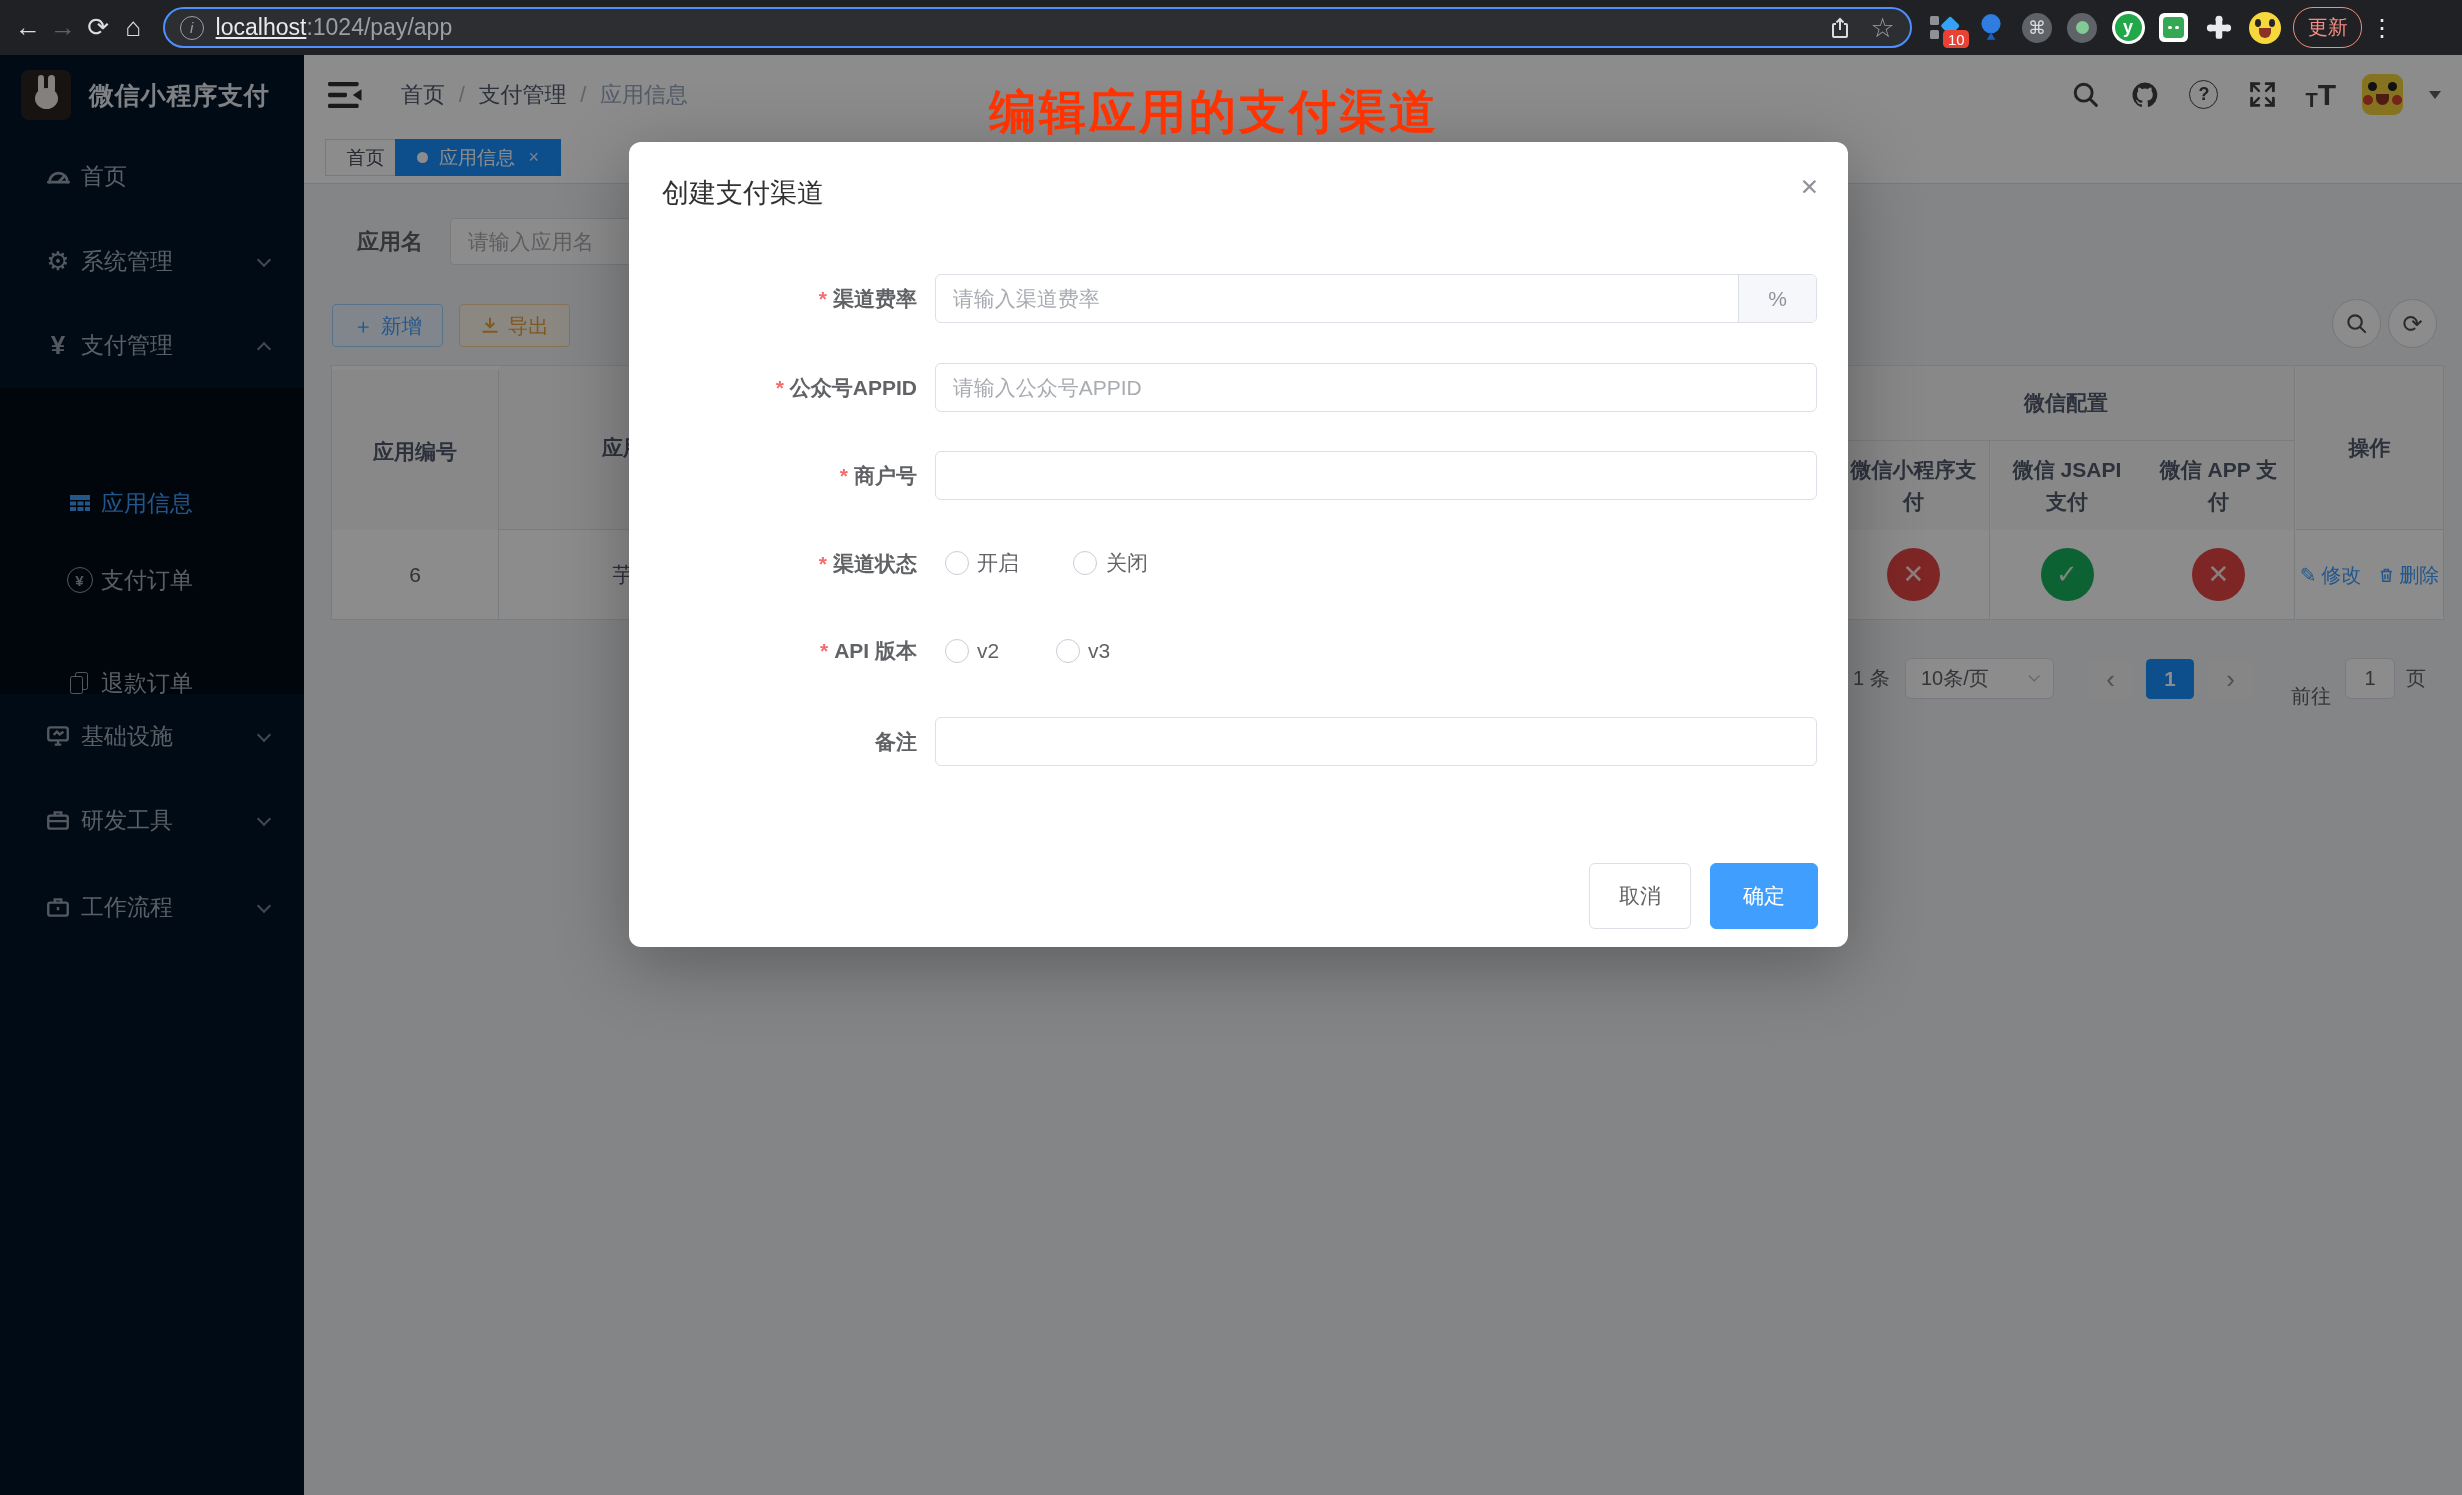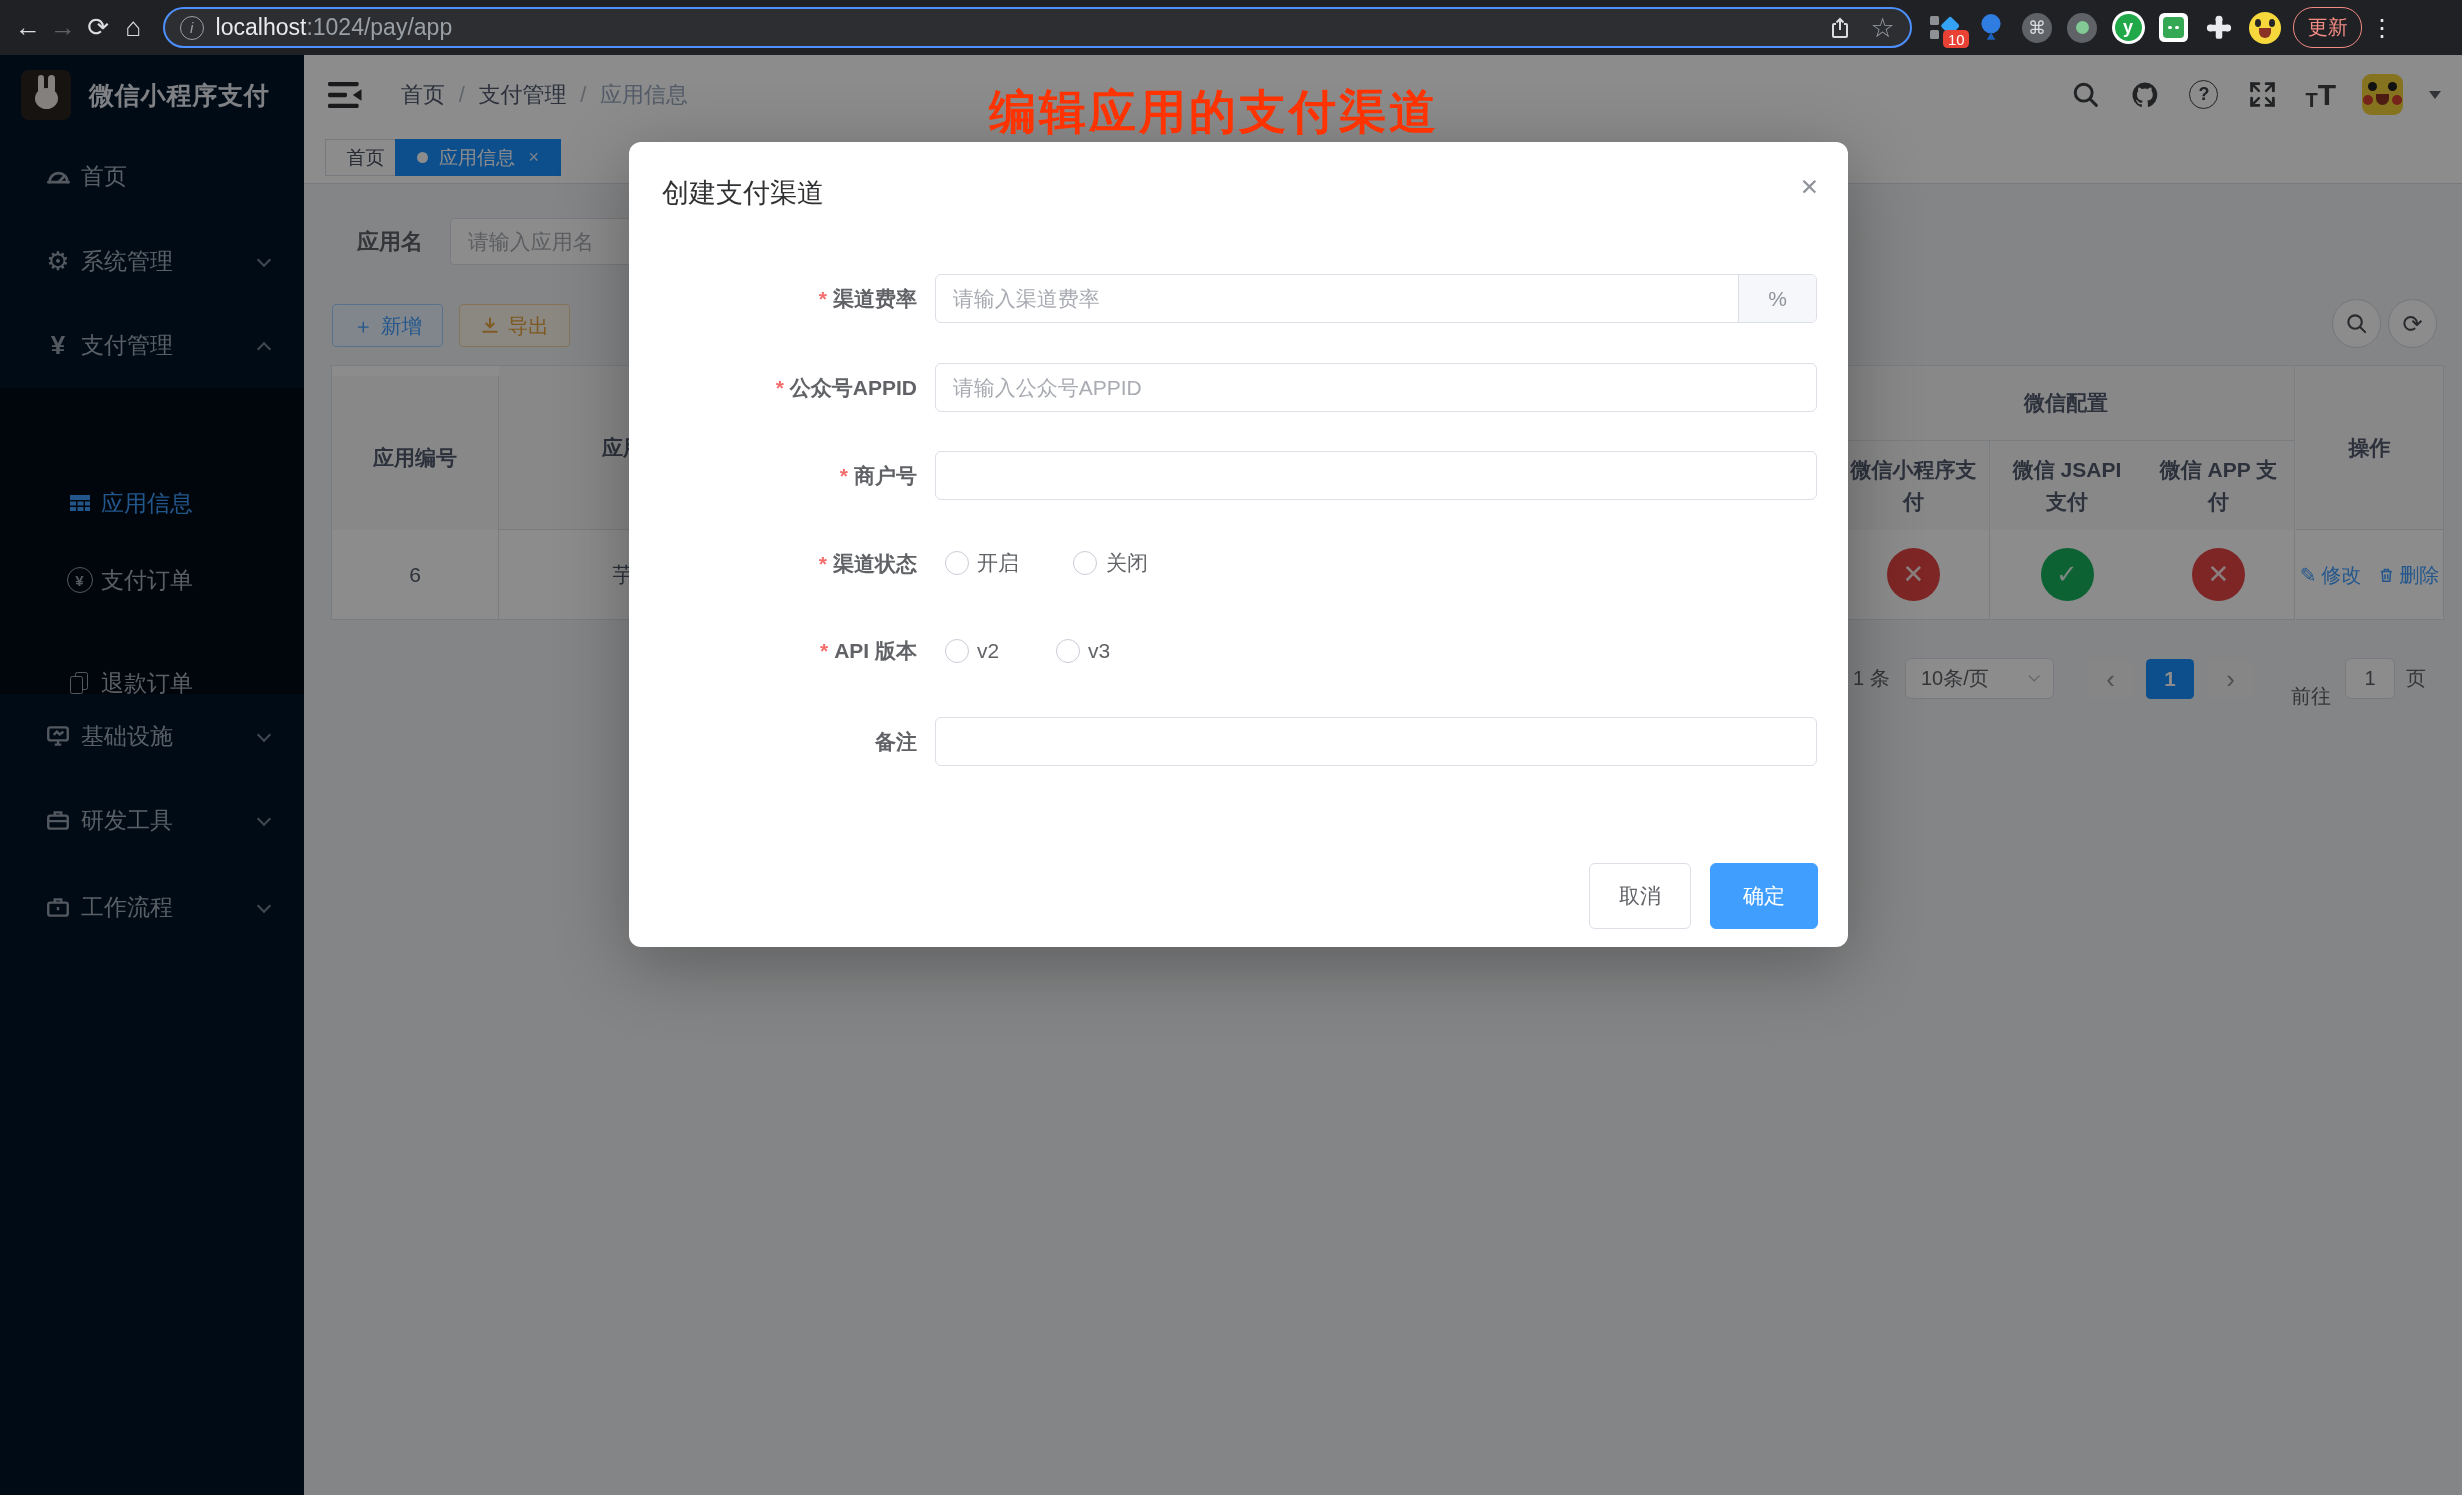--- a/index.html
+++ b/index.html
@@ -6,21 +6,21 @@
   *{box-sizing:border-box;}
   #screen{position:relative;width:2462px;height:1495px;overflow:hidden;background:#f0f2f5;
     font-family:"Liberation Sans","DejaVu Sans",sans-serif;}
 
   
   .browser{position:absolute;top:0;left:0;width:2462px;height:55px;background:#202124;display:flex;align-items:center;z-index:200;}
   .bicon{width:35px;height:35px;display:flex;align-items:center;justify-content:center;color:#dadce0;font-size:26px;border-radius:50%;}
   .bicon.dim{color:#5f6368;}
   .urlbar{height:41px;border-radius:21px;background:#2d2e31;border:2.3px solid #4d90fe;display:flex;align-items:center;flex:0 0 1749px;margin:0 12px;padding:0 15px;}
   .url-info{width:24px;height:24px;border:1.5px solid #9aa0a6;border-radius:50%;color:#9aa0a6;font-size:15px;font-style:italic;display:flex;align-items:center;justify-content:center;margin-right:12px;flex:none;}
-  .url-host{color:#e8eaed;font-size:23px;}
+  .url-host{color:#e8eaed;font-size:23px;text-decoration:underline;}
   .url-path{color:#9aa0a6;font-size:23px;}
   .url-spacer{flex:1;}
   .exts{display:flex;align-items:center;gap:10.6px;margin-left:4.6px;}
   .ext{position:relative;width:35px;height:35px;display:flex;align-items:center;justify-content:center;}
   .badge{position:absolute;right:-6px;bottom:-3px;background:#e94235;color:#fff;font-size:15px;border-radius:4.6px;padding:1.5px 4.6px;line-height:1;}
   .pill-update{border:1.5px solid #f28b82;color:#f28b82;border-radius:20px;font-size:20px;padding:6px 13.7px;margin-left:10.6px;white-space:nowrap;}
   .gdot{width:30px;height:30px;border-radius:50%;background:#5f6368;display:flex;align-items:center;justify-content:center;}
 
   
   .app{position:absolute;top:55px;left:0;width:2462px;height:1440px;background:#f0f2f5;}
@@ -389,21 +389,21 @@
       <svg width="23" height="23" viewBox="0 0 24 24" fill="none" stroke="#4a4d52" stroke-width="2.2" stroke-linecap="round">
         <circle cx="10.5" cy="10.5" r="7"></circle>
           <line x1="15.7" y1="15.7" x2="21" y2="21"></line>
       </svg>
     </div>
     <div class="circle-btn" style="left:2388px;">
       <span style="font-size:24px;">⟳</span>
     </div>
 
     <div class="tablewrap">
-      <div class="cell head" style="left:0;top:10px;width:167px;height:164px;">应用编号</div>
+      <div class="cell head" style="left:0;top:4px;width:167px;height:164px;">应用编号</div>
       <div class="cell head" style="left:167px;top:0;width:270px;height:164px;">应用名</div>
       <div class="cell head" style="left:437px;top:0;width:1069px;height:164px;"></div>
       <div class="cell head" style="left:1506px;top:0;width:457px;height:75px;">微信配置</div>
       <div class="cell head" style="left:1506px;top:75px;width:152px;height:90px;">微信小程序支付</div>
       <div class="cell head" style="left:1659px;top:75px;width:153px;height:90px;">微信 JSAPI 支付</div>
       <div class="cell head" style="left:1811px;top:75px;width:152px;height:90px;">微信 APP 支付</div>
       <div class="cell head" style="left:1964px;top:0;width:148px;height:164px;">操作</div>
 
       <div class="cell body" style="left:0;top:164px;width:167px;height:90px;">6</div>
       <div class="cell body" style="left:167px;top:164px;width:270px;height:90px;">芋道</div>

